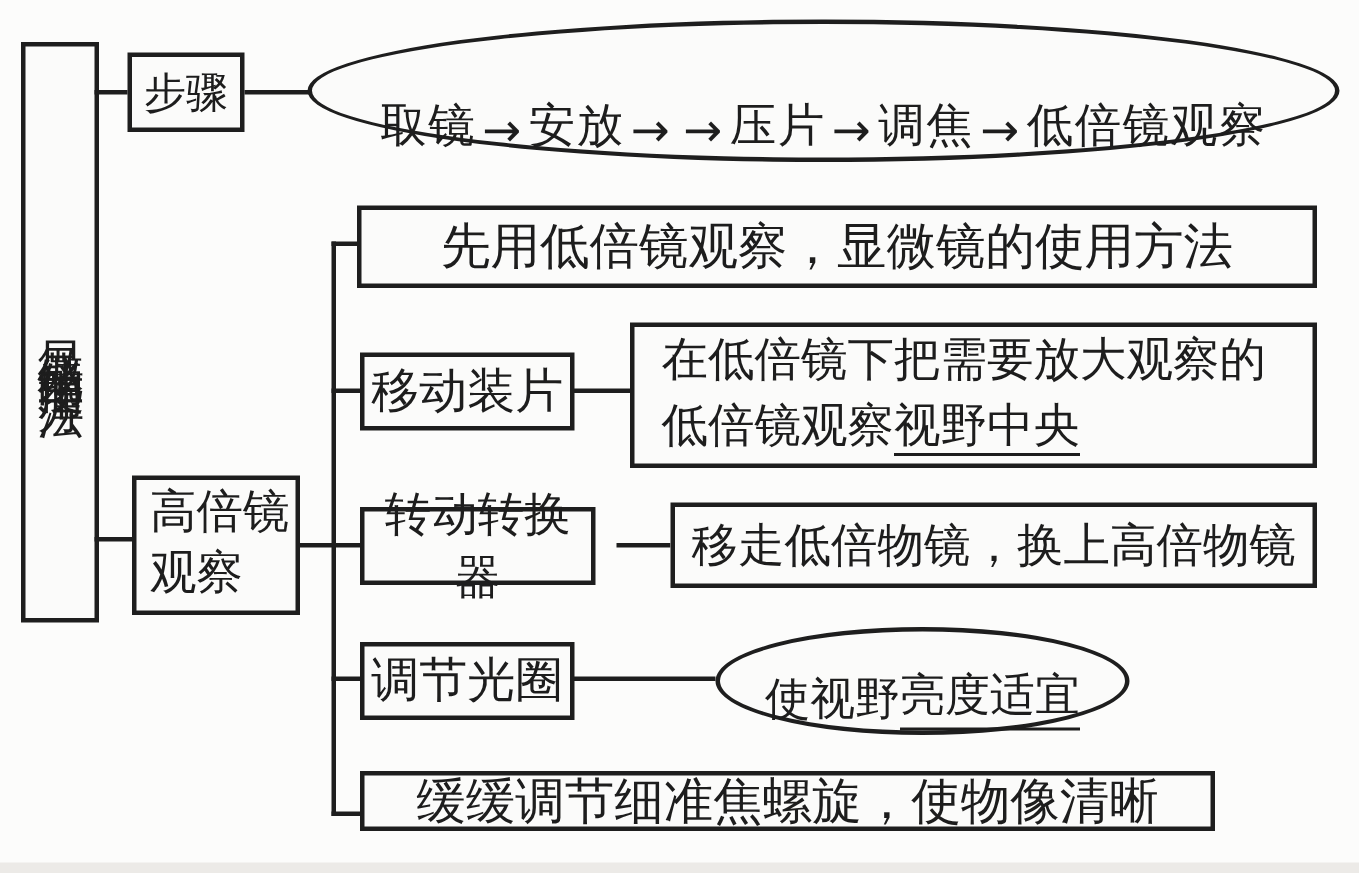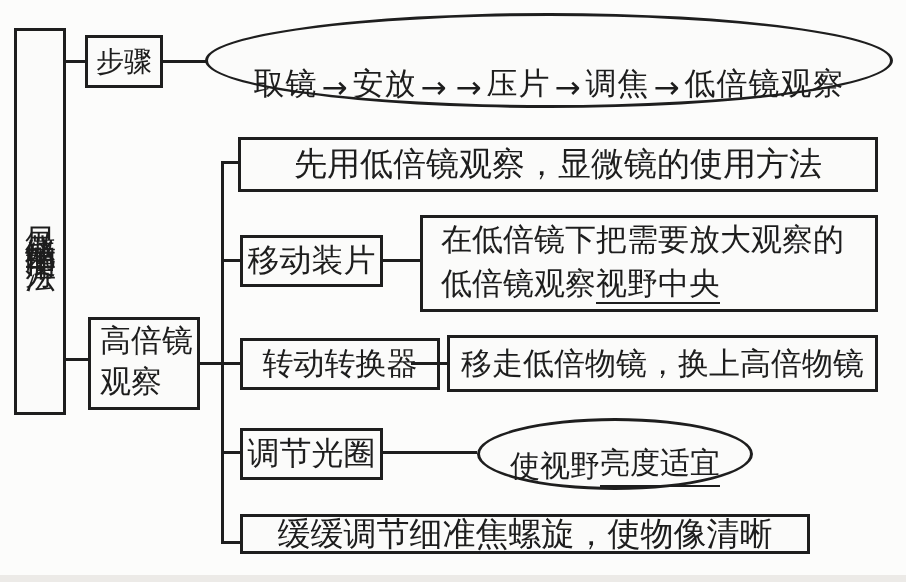--- a/index.html
+++ b/index.html
@@ -96,21 +96,21 @@
 
   <div class="box" style="left:240px;top:235px;width:143px;height:52px;font-size:32px;">
     <span>移动装片</span>
   </div>
   <div class="h-line" style="left:381px;top:259px;width:39px;"></div>
   <div class="box two-line" style="left:420px;top:215px;width:458px;height:97px;font-size:31px;line-height:44px;padding-left:18px;">
     <span>在低倍镜下把需要放大观察的</span>
     <span><span>低倍镜观察</span><span class="u">视野中央</span></span>
   </div>
 
-  <div class="box" style="left:240px;top:338px;width:200px;height:52px;font-size:31px;">
+  <div class="box" style="left:240px;top:338px;width:157px;height:52px;font-size:31px;">
     <span>转动转换器</span>
   </div>
   <div class="h-line" style="left:411px;top:362px;width:36px;"></div>
   <div class="box" style="left:240px;top:428px;width:143px;height:52px;font-size:32px;">
     <span>调节光圈</span>
   </div>
 
   <div class="box" style="left:447px;top:335px;width:431px;height:57px;font-size:31px;">
     <span>移走低倍物镜，换上高倍物镜</span>
   </div>

